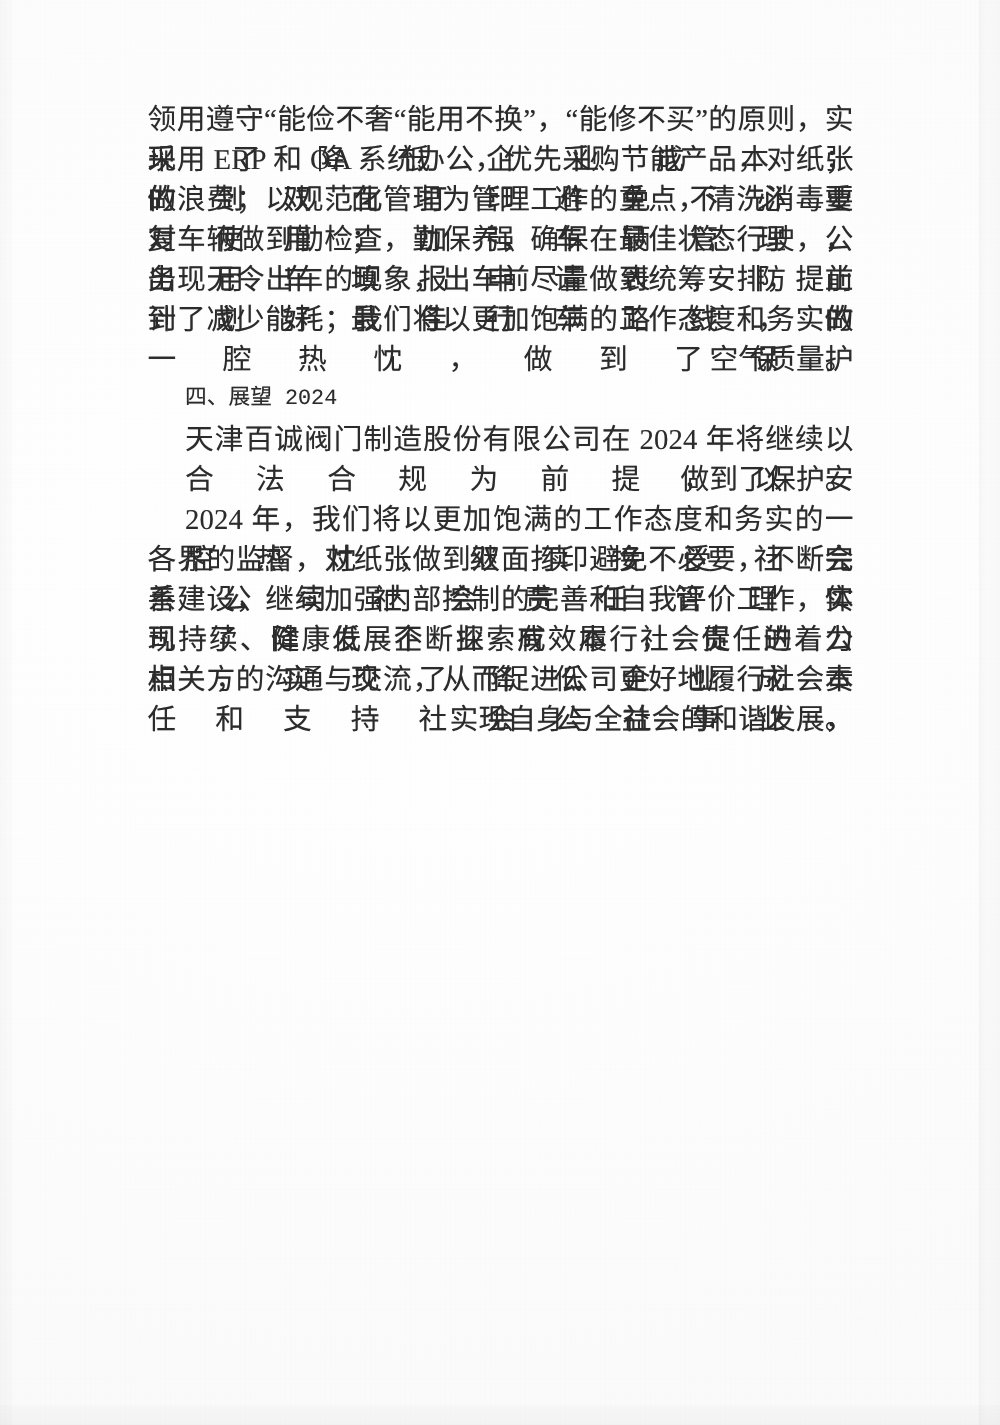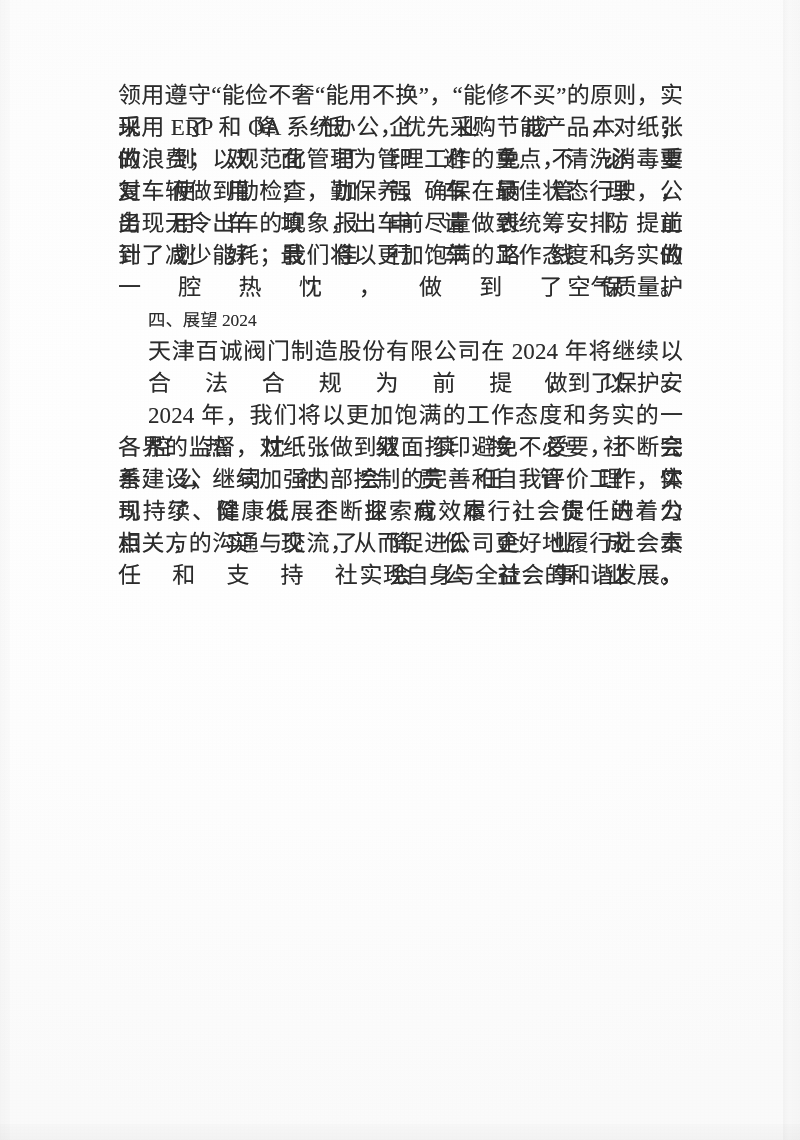--- a/index.html
+++ b/index.html
@@ -104,21 +104,21 @@
     width: 535px;
   }
 
   .heading-line {
     padding-left: 30px;
     font-size: 17.4px;
     line-height: 32px;
     height: 32px;
     color: #2b2b2b;
     white-space: pre;
-    font-family: Liberation Serif, serif;
+    font-family: Liberation Mono, monospace;
   }
 
   
   #doc-body {
     text-shadow: 0 0 0.55px rgba(60,60,60,0.40);
   }
 </style>
 </head>
 <body>
 

